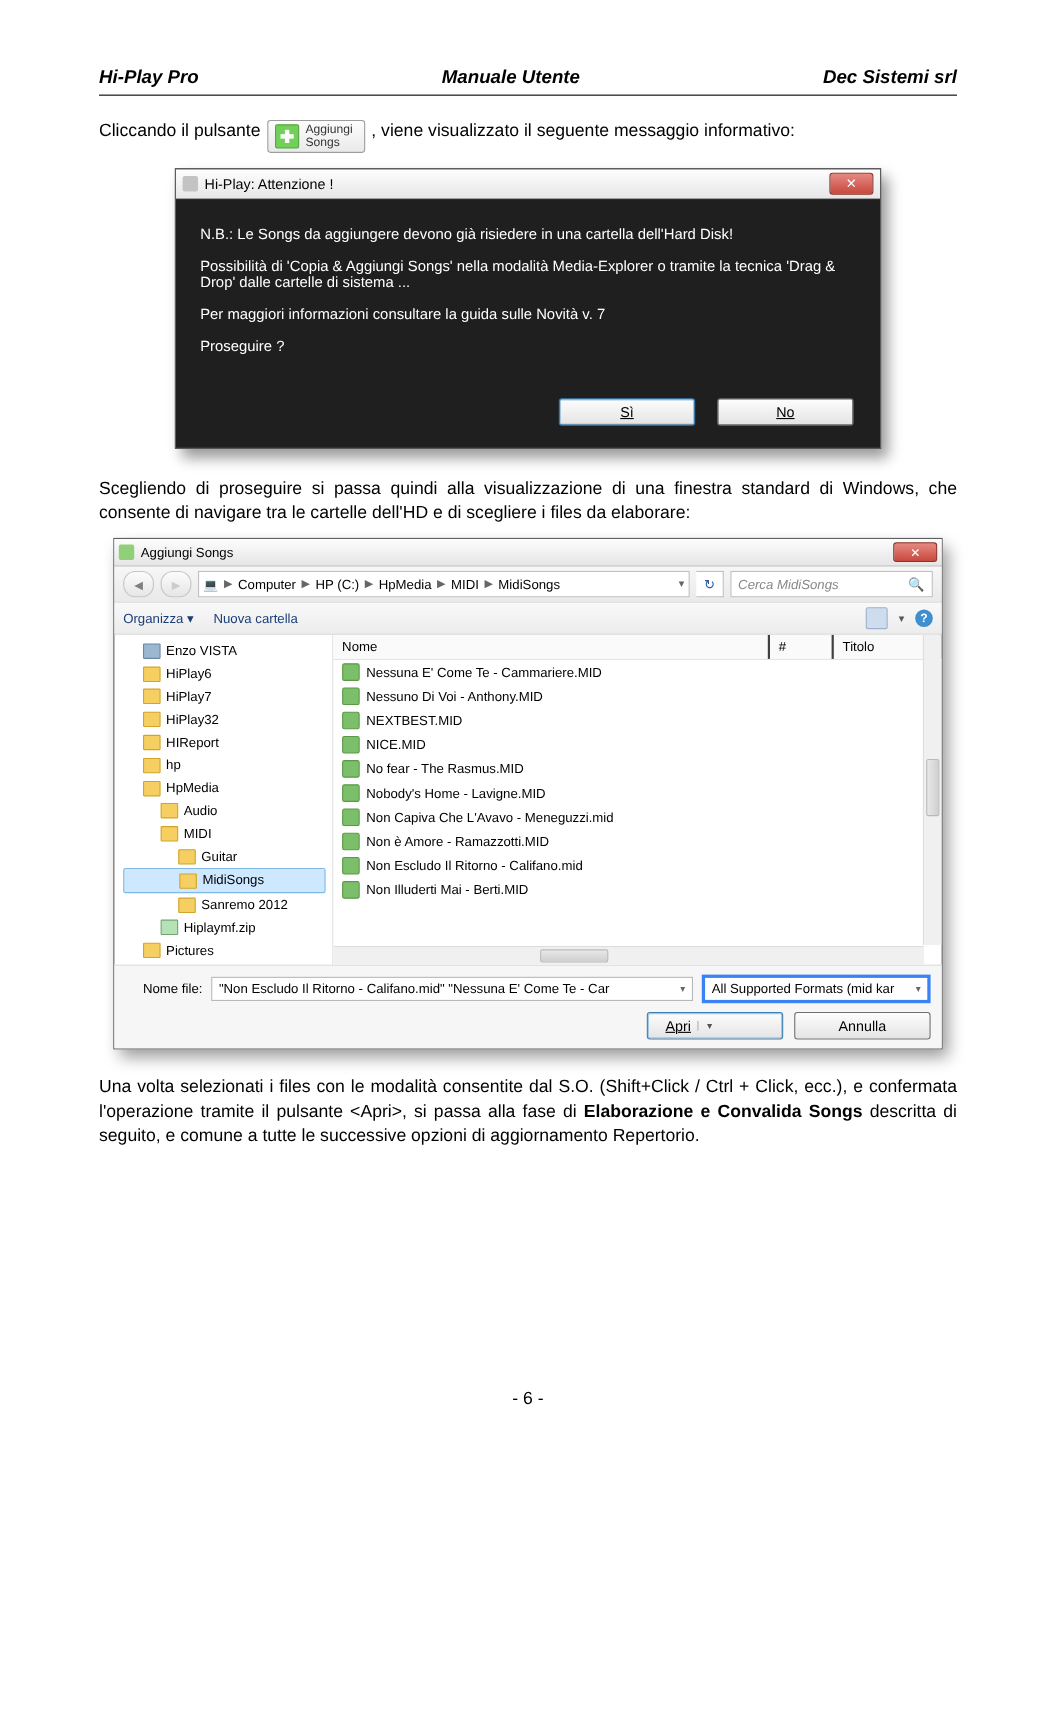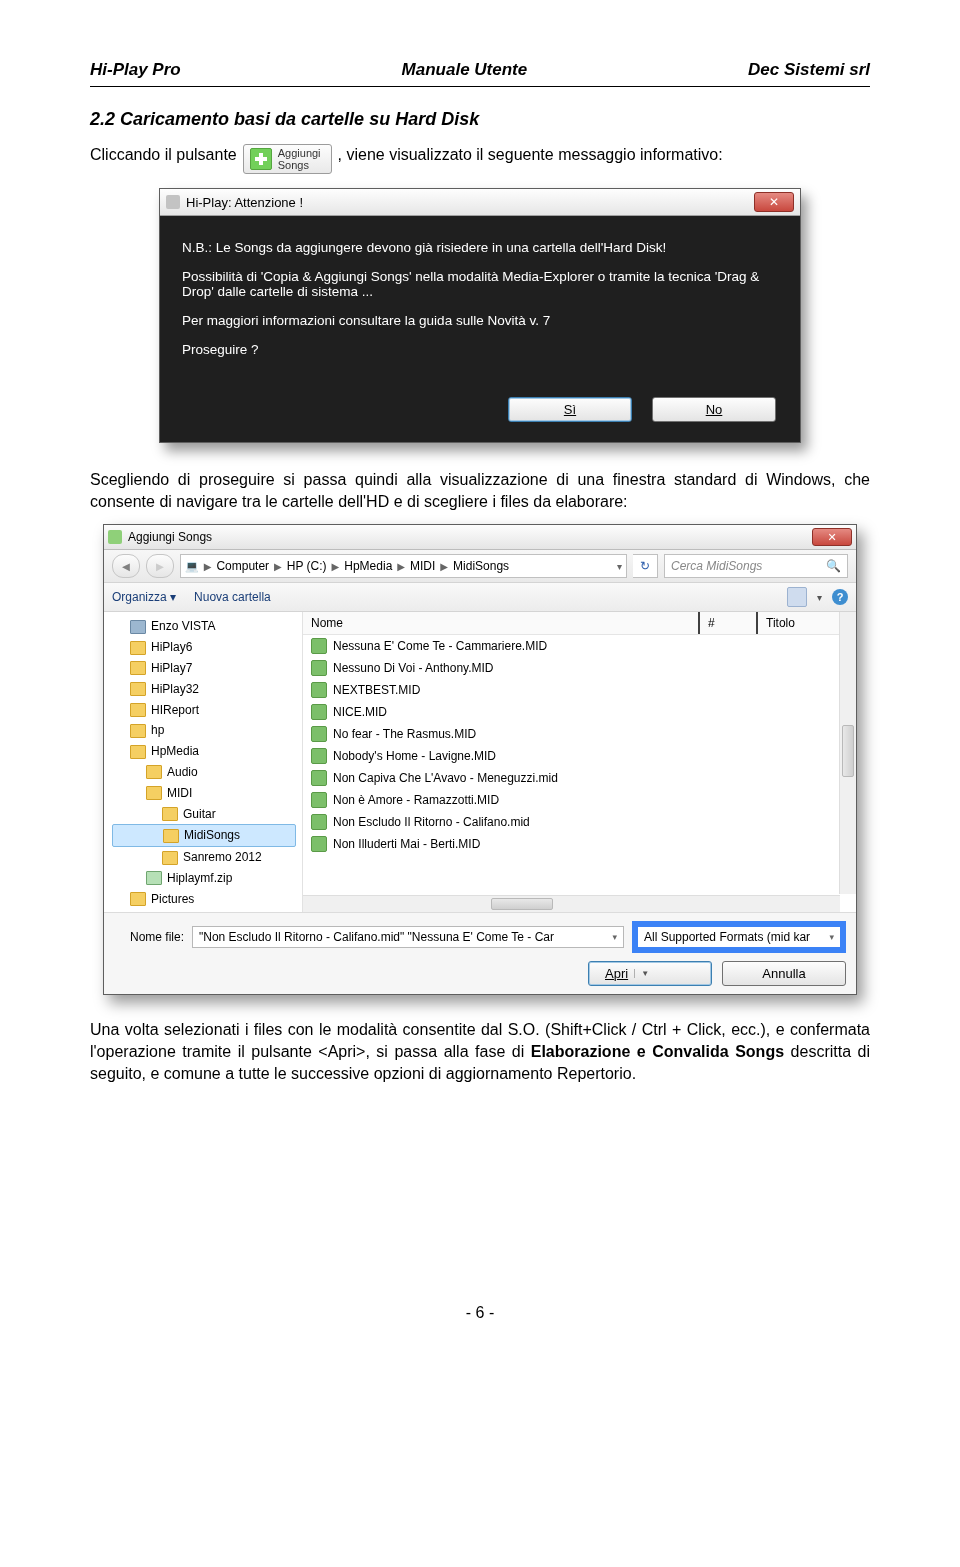--- a/index.html
+++ b/index.html
@@ -351,21 +351,21 @@
     background: #fff;
     height: 20px;
     padding: 0 6px;
     display: flex;
     align-items: center;
     overflow: hidden;
     white-space: nowrap;
   }
   .ffrow1 .fmt {
     width: 190px;
-    border: 6px solid #3b82f6;
+    border: 3px solid #3b82f6;
     background: #fff;
     height: 20px;
     padding: 0 6px;
     display: flex;
     align-items: center;
     justify-content: space-between;
   }
   .ffrow2 {
     display: flex;
     justify-content: flex-end;
@@ -383,21 +383,20 @@
 <body>
 
 <div class="page">
   <div class="header-row">
     <span>Hi-Play Pro</span>
     <span>Manuale Utente</span>
     <span>Dec Sistemi srl</span>
   </div>
   <div class="hr-line"></div>
 
-  <div class="section-heading">2.2 Caricamento basi da cartelle su Hard Disk</div>
 
   <div class="body-text inline-row">
     <span>Cliccando il pulsante</span>
     <span class="aggiungi-btn">
       <span class="icon-box"></span>
       <span style="white-space:pre-line;line-height:1.1;">Aggiungi
 Songs</span>
     </span>
     <span>, viene visualizzato il seguente messaggio informativo:</span>
   </div>

